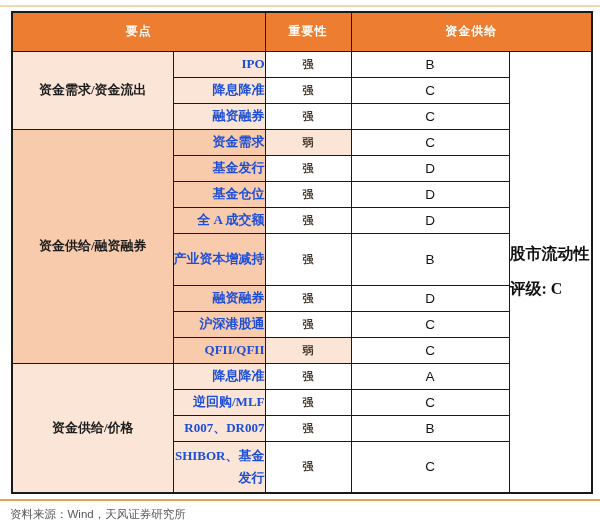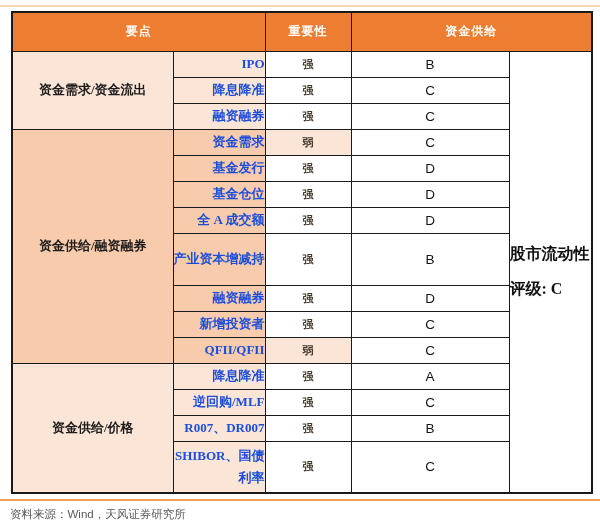--- a/index.html
+++ b/index.html
@@ -147,21 +147,21 @@
           <td class="item tone-medium">产业资本增减持</td>
           <td class="imp">强</td>
           <td class="rating">B</td>
         </tr>
         <tr>
           <td class="item tone-medium">融资融券</td>
           <td class="imp">强</td>
           <td class="rating">D</td>
         </tr>
         <tr>
-          <td class="item tone-medium">新增投资者</td>
+          <td class="item tone-medium">沪深港股通</td>
           <td class="imp">强</td>
           <td class="rating">C</td>
         </tr>
         <tr>
           <td class="item tone-medium">QFII/QFII</td>
           <td class="imp weak">弱</td>
           <td class="rating">C</td>
         </tr>
         <tr>
           <td rowspan="4" class="group tone-light">资金供给/价格</td>
@@ -173,21 +173,21 @@
           <td class="item tone-light">逆回购/MLF</td>
           <td class="imp">强</td>
           <td class="rating">C</td>
         </tr>
         <tr>
           <td class="item tone-light">R007、DR007</td>
           <td class="imp">强</td>
           <td class="rating">B</td>
         </tr>
         <tr class="tall">
-          <td class="item tone-light">SHIBOR、国债利率</td>
+          <td class="item tone-light">SHIBOR、基金发行</td>
           <td class="imp">强</td>
           <td class="rating">C</td>
         </tr>
       </tbody>
   </table>
 
   <div class="rule-bottom"></div>
   <div class="source">资料来源：Wind，天风证券研究所</div>
 
 </div>

